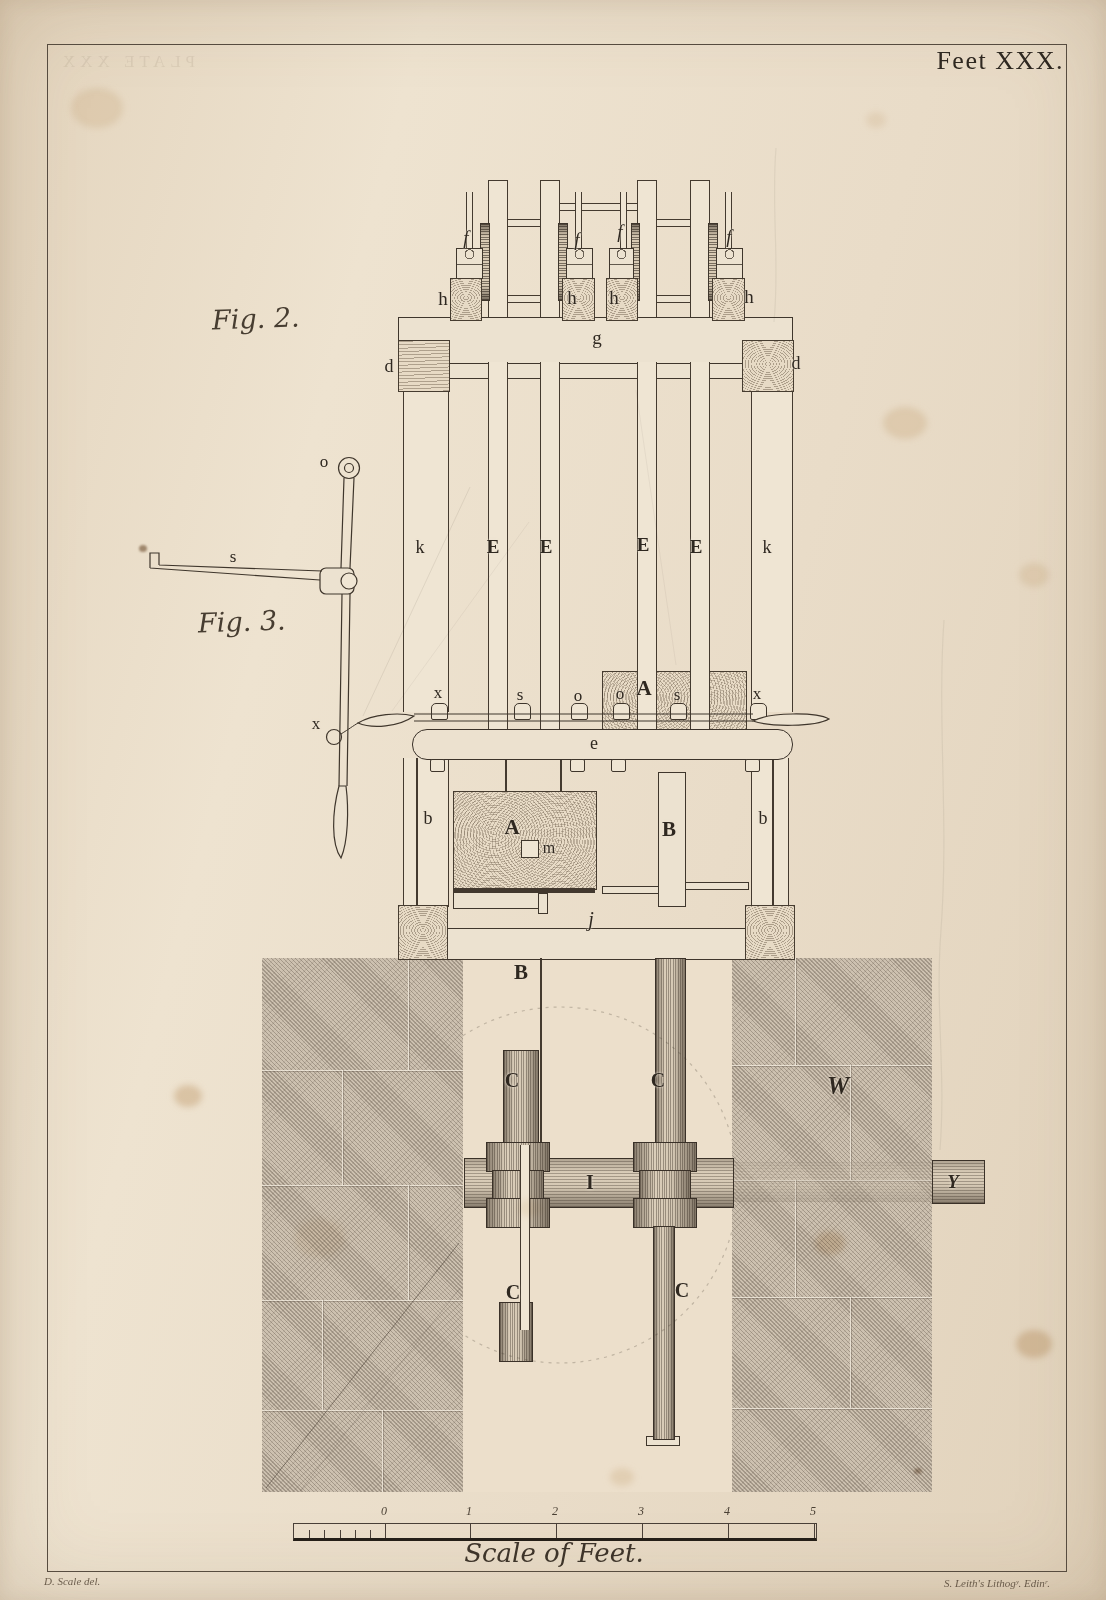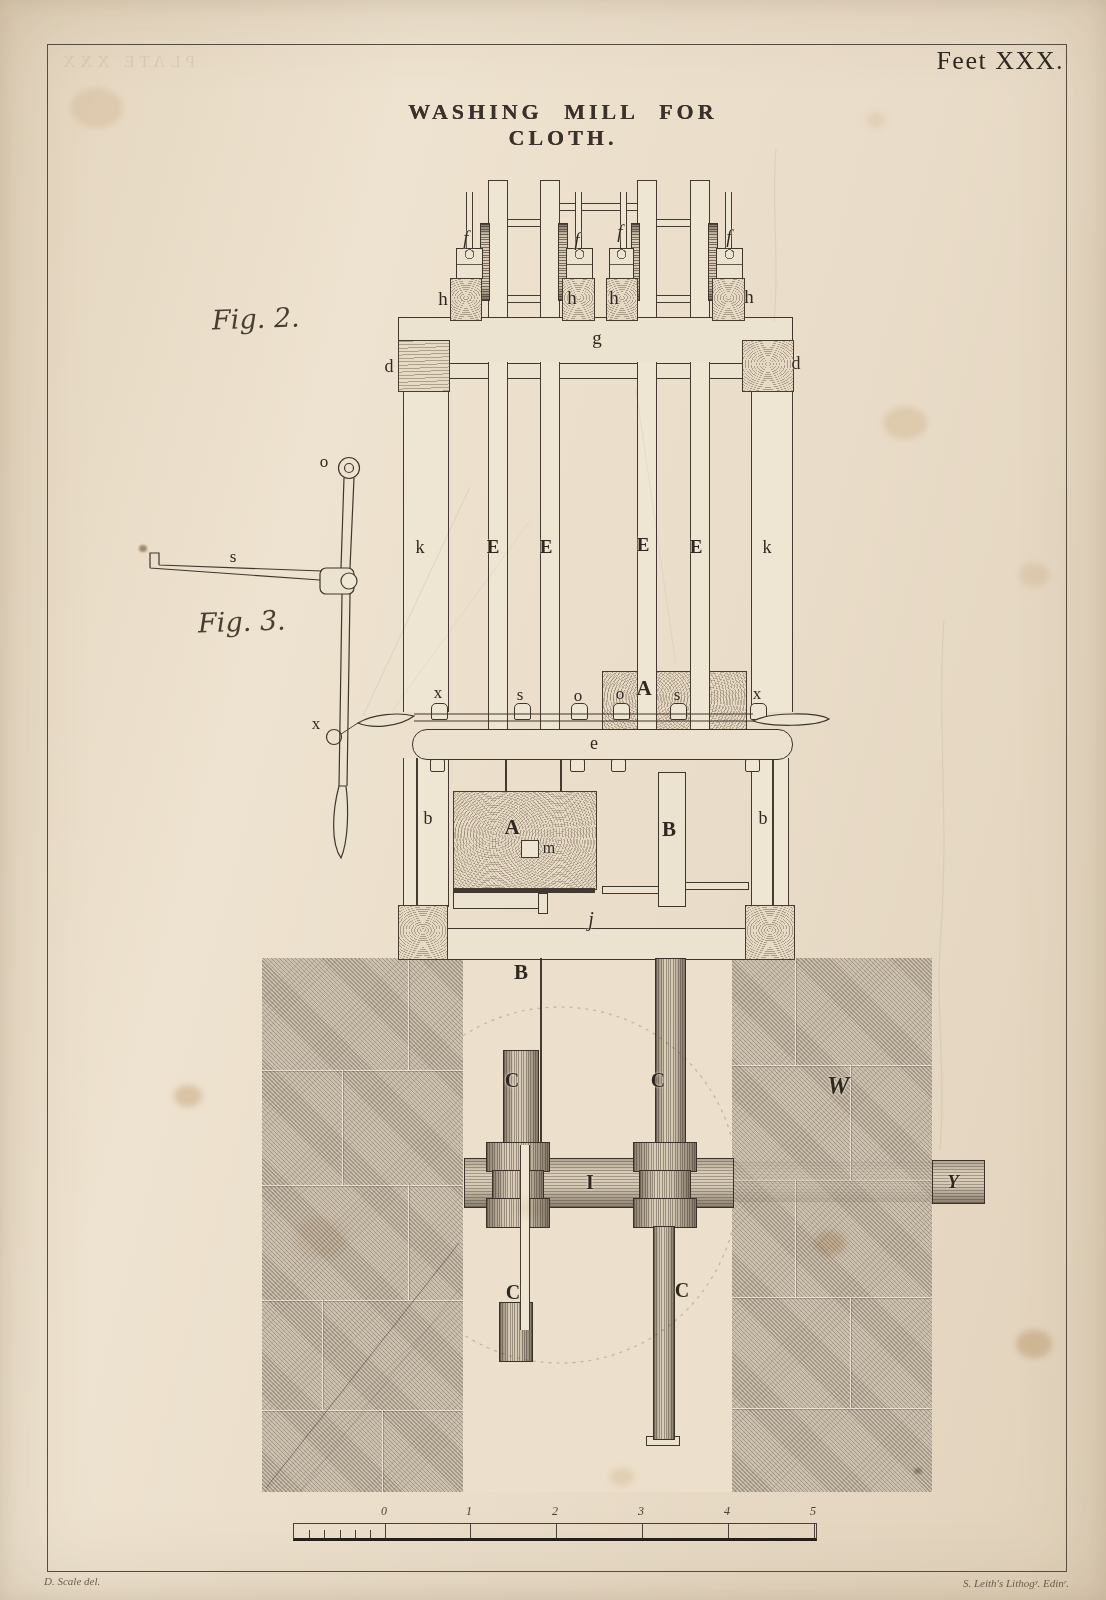--- a/index.html
+++ b/index.html
@@ -24,21 +24,21 @@
   .figcap{position:absolute; font-style:italic; font-family:"DejaVu Serif",serif;
     color:#473d31; z-index:50;}
   .fig2cap{left:212px; top:303px; font-size:27px; transform:rotate(-2deg);}
   .fig3cap{left:198px; top:606px; font-size:27px; transform:rotate(-2deg);}
   .plabel{position:absolute; transform:translate(-50%,-50%); line-height:1; color:#2f2820;
     z-index:50; text-shadow:0 0 3px rgba(238,228,212,.95),0 0 1px rgba(238,228,212,.9);}
   .plabel.it{font-style:italic;}
   .plabel.bold{font-weight:bold;}
   .credit{position:absolute; font-size:11px; font-style:italic; color:#55483a; z-index:50; opacity:.85;}
   .credit-l{left:44px; top:1575px;}
-  .credit-r{right:37px; top:1577px;text-align:right;}
+  .credit-r{right:56px; top:1577px;text-align:right;}
   .scale-caption{position:absolute; left:404px; top:1538px; width:300px; text-align:center;
     font-style:italic; font-family:"DejaVu Serif",serif; font-size:26px; color:#3d342a; z-index:50;}
   .scale-num{position:absolute; transform:translate(-50%,0); top:1504px; font-size:12px;
     font-style:italic; color:#4a4034; z-index:50;}
   
   .outline{border:1.2px solid #3f362c; background:#ece2d0; z-index:10;}
   .postv{border:1.1px solid #443a2f; border-bottom:none; background:#efe5d3; z-index:10;}
   .rodv{border-left:1.1px solid #443a2f; border-right:1.1px solid #443a2f; background:#efe5d3; z-index:11;}
   .bar{border-top:1.1px solid #443a2f; border-bottom:1.1px solid #443a2f; background:#ece2d0; z-index:9;}
   .vline{background:#443a2f; z-index:11;}
@@ -95,21 +95,20 @@
   <div class="stain" style="left:610px;top:1468px;width:24px;height:18px;background:#caa36a;opacity:.20"></div>
   <div class="stain" style="left:294px;top:1218px;width:52px;height:40px;background:#caa36a;opacity:.12"></div>
   <div class="stain" style="left:518px;top:1199px;width:24px;height:18px;background:#caa36a;opacity:.15"></div>
   <div class="stain" style="left:866px;top:112px;width:20px;height:16px;background:#caa36a;opacity:.15"></div>
   <div class="stain" style="left:139px;top:545px;width:8px;height:7px;background:#6b4a28;opacity:.55;filter:blur(1px)"></div>
   <div class="stain" style="left:914px;top:1468px;width:8px;height:6px;background:#6b4a28;opacity:.4;filter:blur(1px)"></div>
 
   <div class="ghost">PLATE XXX</div>
   <div class="frame"></div>
   <div class="plate-label">Feet XXX.</div>
-  <div class="title">WASHING MILL FOR CLOTH.</div>
   <div class="figcap fig2cap">Fig. 2.</div>
   <div class="figcap fig3cap">Fig. 3.</div>
 
   <div class="abs postv" style="left:488px;top:180px;width:18px;height:137px"></div>
   <div class="abs postv" style="left:540px;top:180px;width:18px;height:137px"></div>
   <div class="abs postv" style="left:637px;top:180px;width:18px;height:137px"></div>
   <div class="abs postv" style="left:690px;top:180px;width:18px;height:137px"></div>
   <div class="abs bar" style="left:506px;top:219px;width:34px;height:6px"></div>
   <div class="abs bar" style="left:506px;top:295px;width:34px;height:6px"></div>
   <div class="abs bar" style="left:655px;top:219px;width:35px;height:6px"></div>
@@ -312,16 +311,17 @@
       <div class="rtick" style="left: 262px;"></div>
       <div class="rtick" style="left: 348px;"></div>
       <div class="rtick" style="left: 434px;"></div>
       <div class="rtick" style="left: 520px;"></div>
       <div class="rtick half" style="left: 15.2px;"></div>
       <div class="rtick half" style="left: 30.4px;"></div>
       <div class="rtick half" style="left: 45.6px;"></div>
       <div class="rtick half" style="left: 60.8px;"></div>
       <div class="rtick half" style="left: 76px;"></div>
     </div>
+  <div class="scale-caption">Scale of Feet.</div>
 
   <div class="credit credit-l">D. Scale del.</div>
   <div class="credit credit-r">S. Leith's Lithogʸ. Edinʳ.</div>
 </div>
 
 </body></html>

